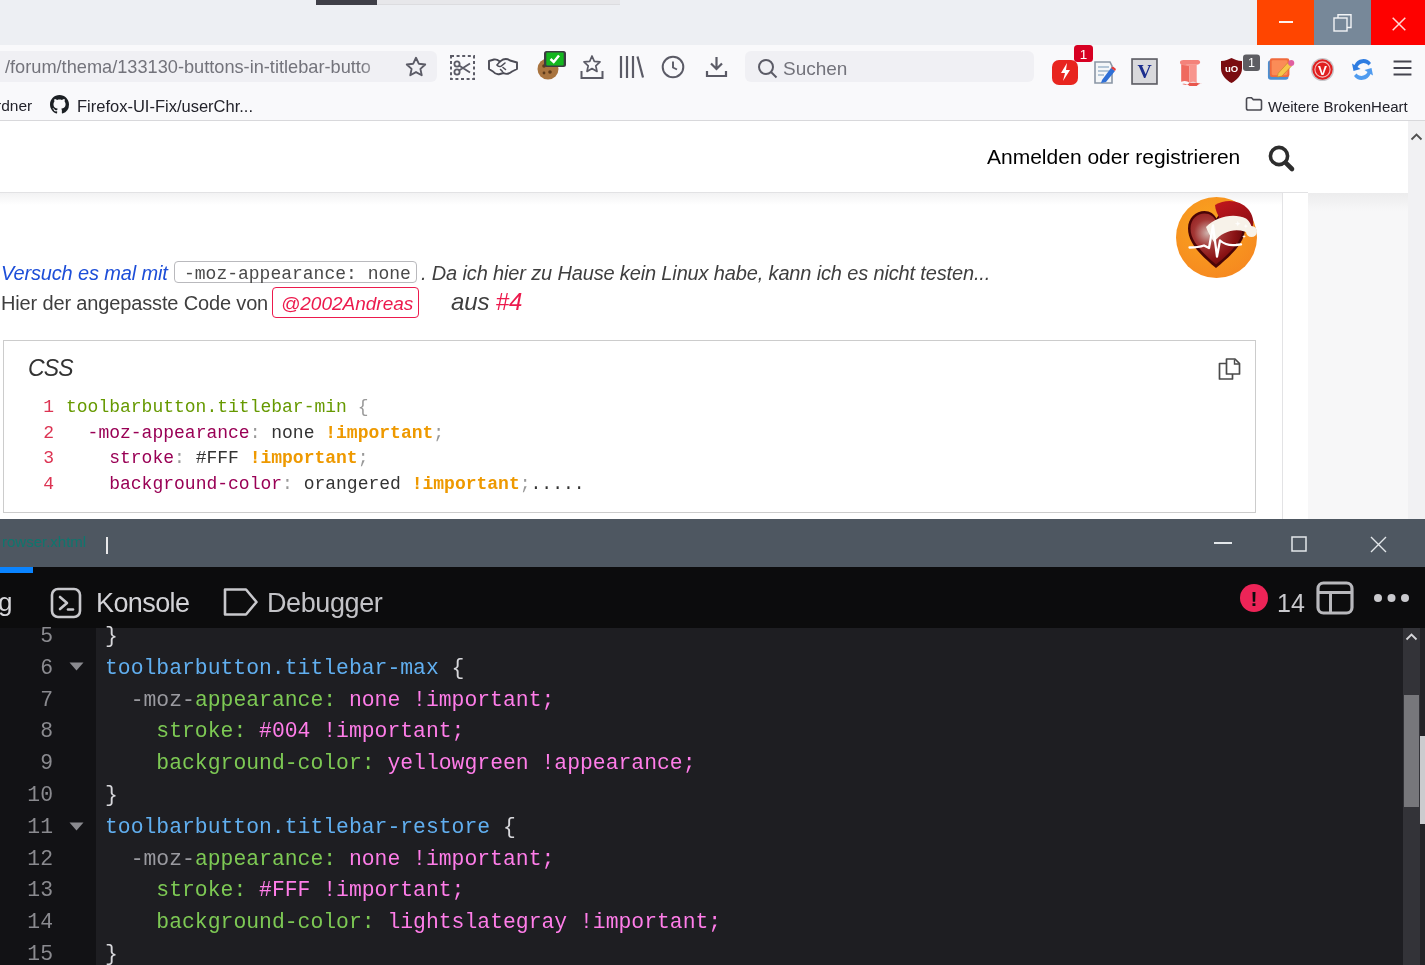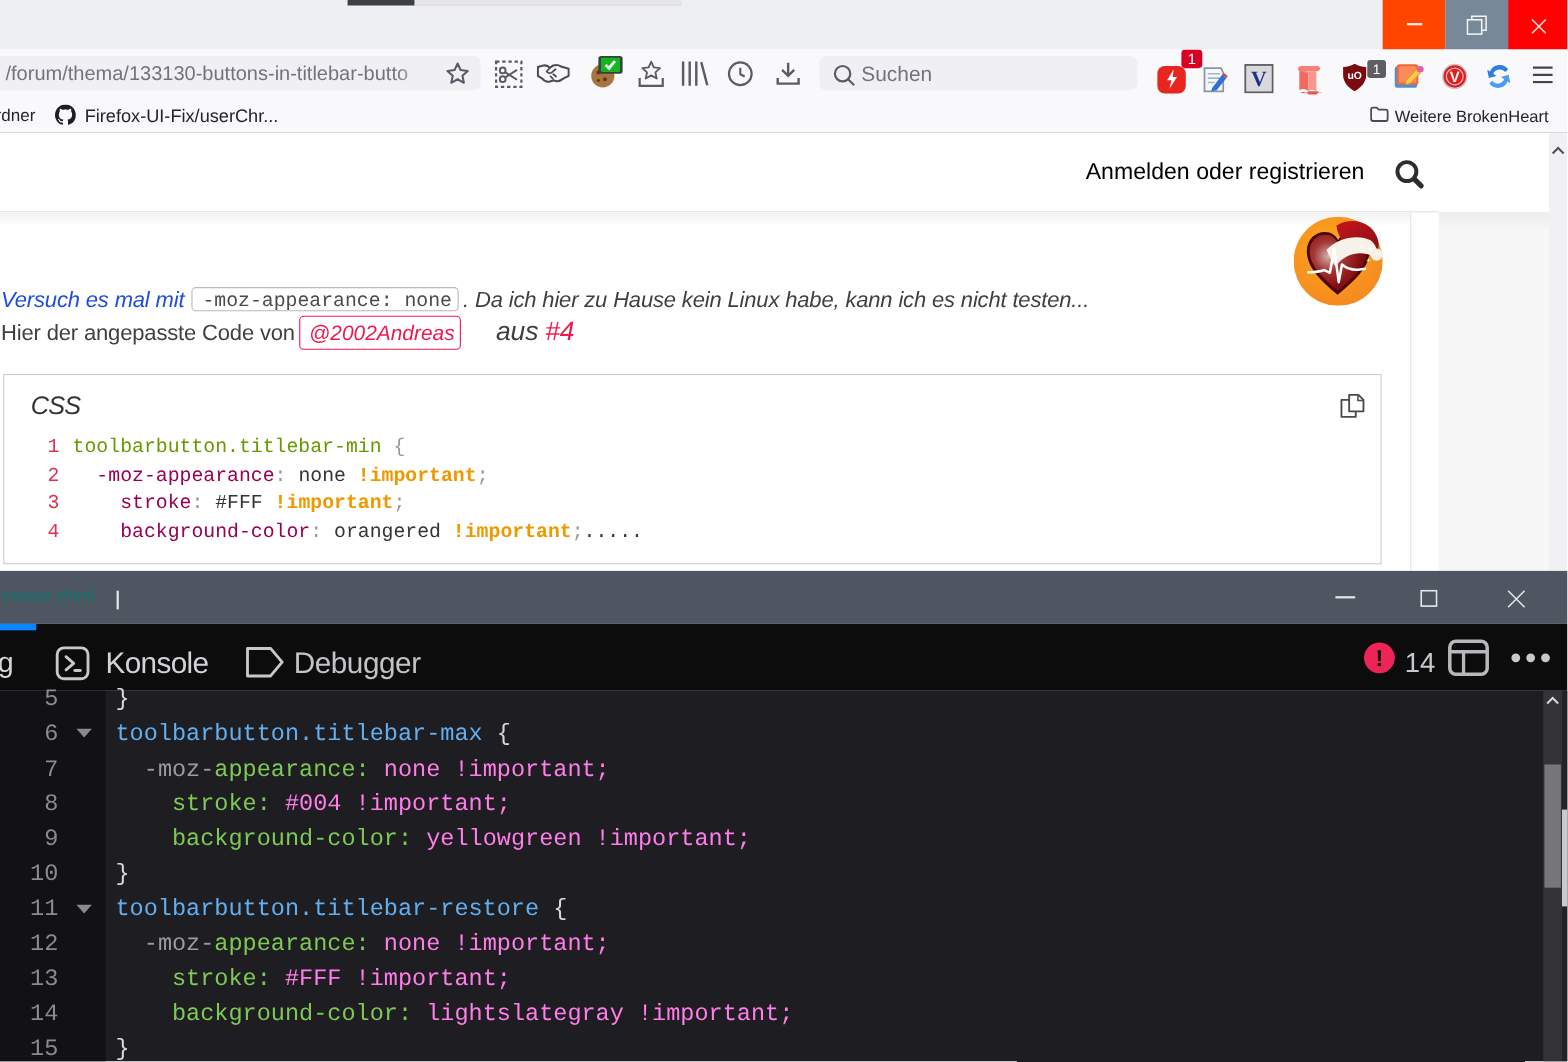--- a/index.html
+++ b/index.html
@@ -280,21 +280,21 @@
   <path d="M1.5 1.5 L15.5 1.5 L8.5 9.5 Z" fill="#8a8a8f"></path>
 </svg>
 <svg class="abs" style="left:68px;top:821px;" width="17" height="11" viewBox="0 0 17 11">
   <path d="M1.5 1.5 L15.5 1.5 L8.5 9.5 Z" fill="#8a8a8f"></path>
 </svg>
 <div class="abs mono" id="dtnums" style="left:0;top:621px;width:53px;font-size:21.4px;line-height:31.8px;color:#8a8a8f;text-align:right;">5<br>6<br>7<br>8<br>9<br>10<br>11<br>12<br>13<br>14<br>15</div>
 <pre class="abs mono" id="dtcode" style="left:105px;top:621px;font-size:21.4px;line-height:31.8px;color:#d7d7db;"><span class="pu">}</span>
 <span class="bl">toolbarbutton.titlebar-max</span> <span class="pu">{</span>
   <span class="gy">-moz-</span><span class="gr">appearance:</span> <span class="pk">none !important;</span>
     <span class="gr">stroke:</span> <span class="pk">#004 !important;</span>
-    <span class="gr">background-color:</span> <span class="pk">yellowgreen !important;</span>
+    <span class="gr">background-color:</span> <span class="pk">yellowgreen !appearance;</span>
 <span class="pu">}</span>
 <span class="bl">toolbarbutton.titlebar-restore</span> <span class="pu">{</span>
   <span class="gy">-moz-</span><span class="gr">appearance:</span> <span class="pk">none !important;</span>
     <span class="gr">stroke:</span> <span class="pk">#FFF !important;</span>
     <span class="gr">background-color:</span> <span class="pk">lightslategray !important;</span>
 <span class="pu">}</span></pre>
 <style>
   .pu{color:#d7d7db}.bl{color:#61aff0}.gr{color:#7dc954}.pk{color:#ff7de9}.gy{color:#9a9aa0}
 </style>
 

